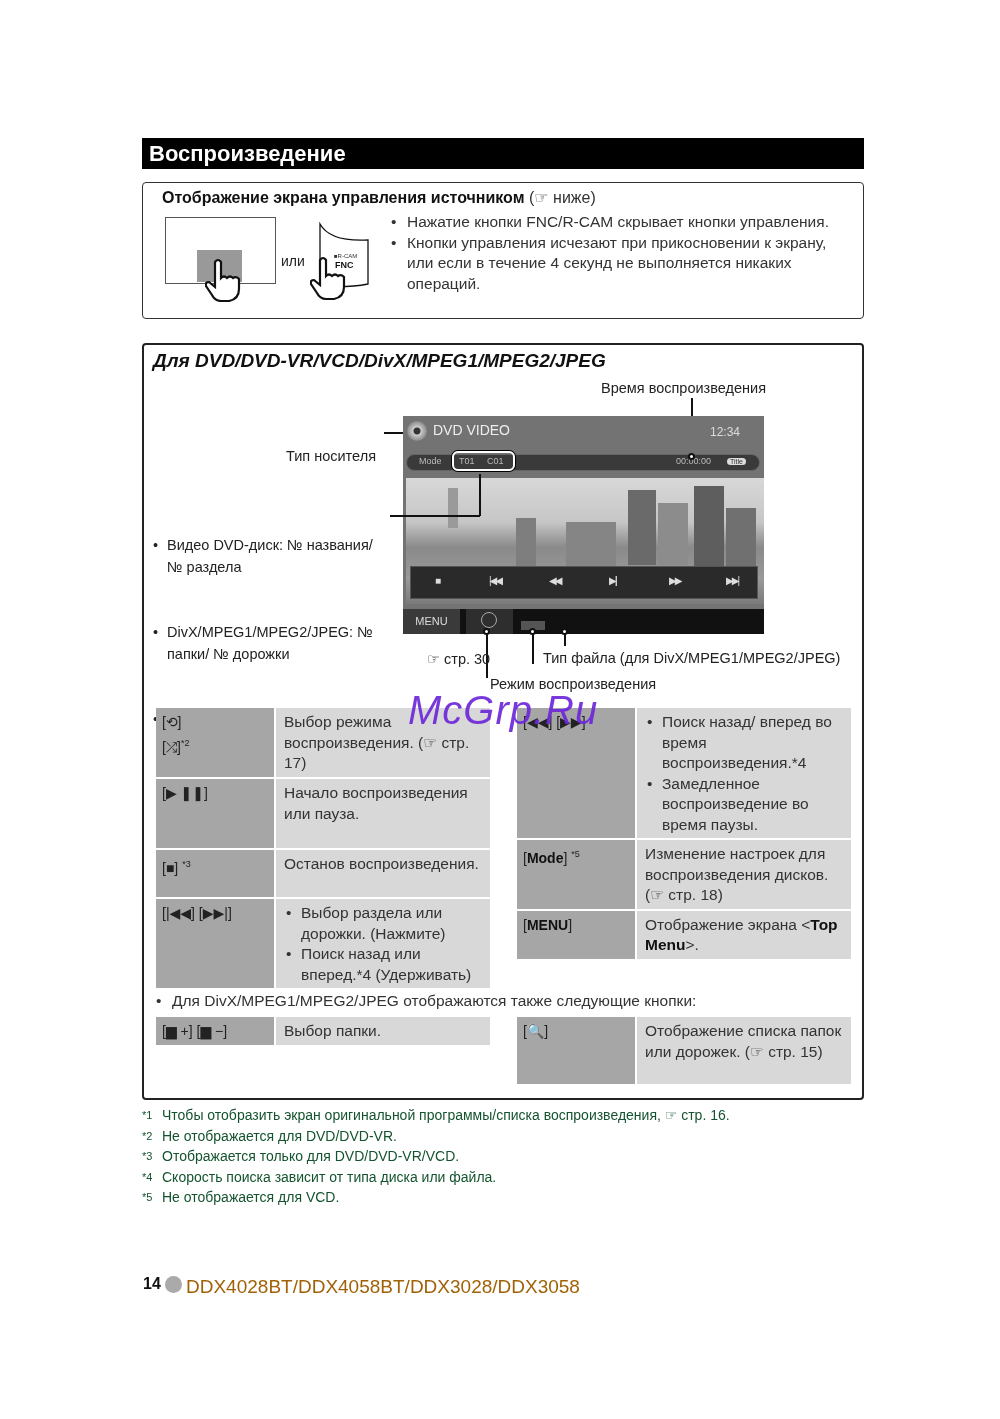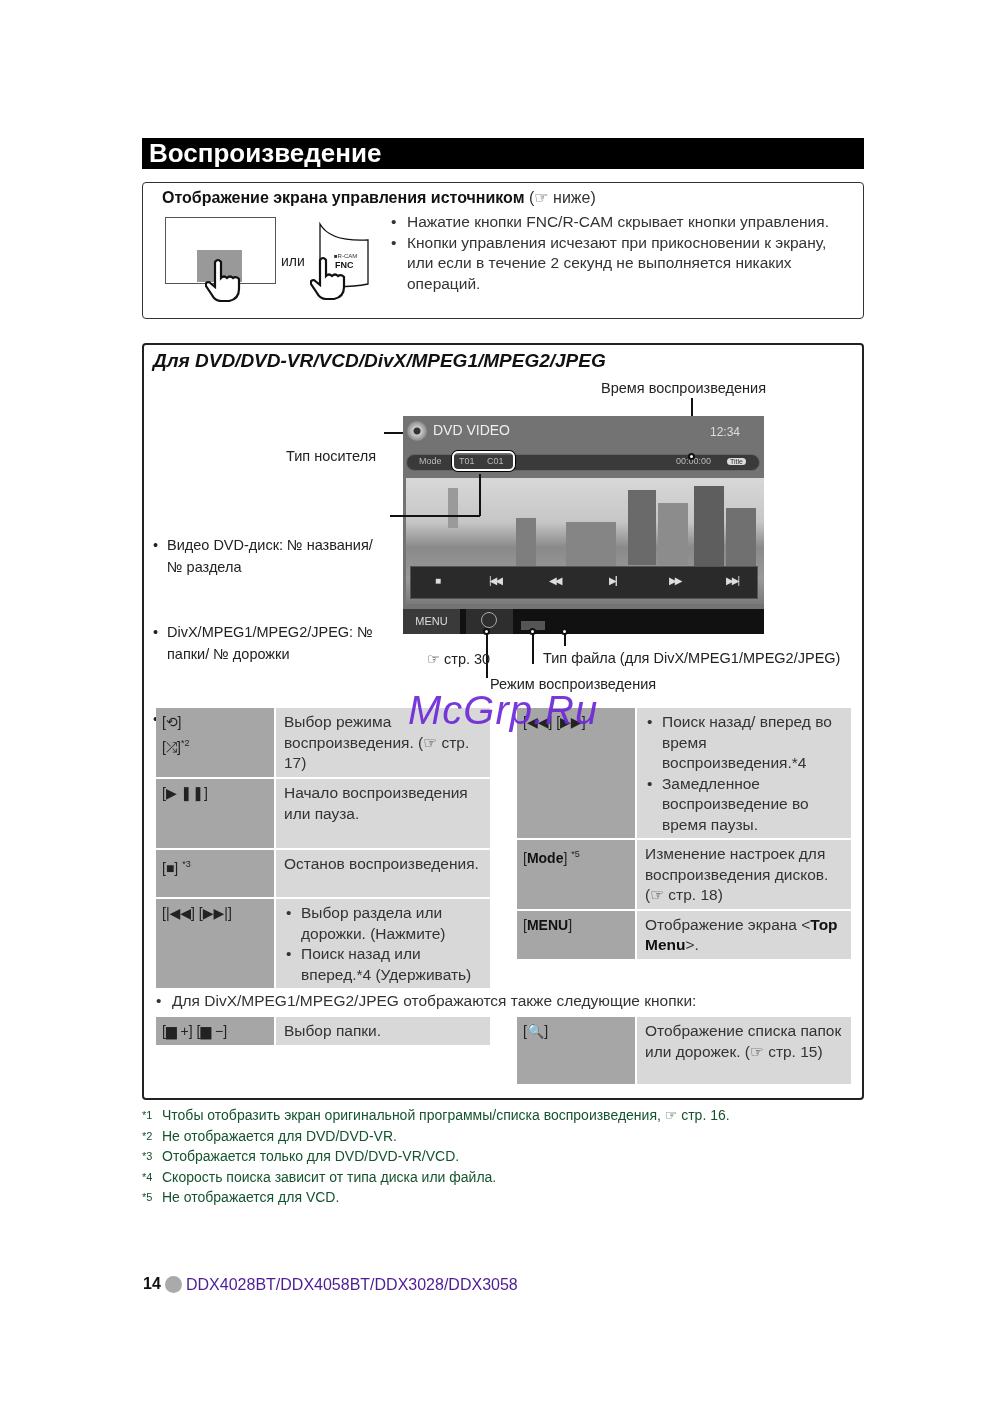--- a/index.html
+++ b/index.html
@@ -1,18 +1,18 @@
 <!DOCTYPE html>
 <html><head>
 <meta charset="utf-8">
 <style>
   html, body { margin: 0; padding: 0; background: #fff; }
   body { width: 1000px; height: 1419px; position: relative; font-family: "Liberation Sans", "DejaVu Sans", sans-serif; color: #222; overflow: hidden; }
   .abs { position: absolute; }
-  .section-title { left: 142px; top: 138px; width: 722px; height: 31px; background: #000; color: #fff; font-weight: bold; font-size: 26px; line-height: 31px; padding-left: 7px; box-sizing: border-box; }
+  .section-title { left: 142px; top: 138px; width: 722px; height: 31px; background: #000; color: #fff; font-weight: bold; font-size: 22px; line-height: 31px; padding-left: 7px; box-sizing: border-box; }
   .box1 { left: 142px; top: 182px; width: 722px; height: 137px; border: 1.5px solid #333; border-radius: 4px; box-sizing: border-box; }
   .box1-title { left: 162px; top: 188px; font-size: 16px; font-weight: bold; color: #111; }
   .box1-title .ref { font-weight: normal; color: #333; }
   .fig-screen { left: 165px; top: 217px; width: 111px; height: 67px; border: 1px solid #555; box-sizing: border-box; background: #fff; }
   .fig-screen-btn { left: 197px; top: 250px; width: 45px; height: 32px; background: #999; }
   .fig-or { left: 281px; top: 253px; font-size: 14px; color: #222; }
   .fig-fnc { left: 318px; top: 222px; width: 52px; height: 66px; }
   .bullets1 { left: 390px; top: 212px; width: 460px; font-size: 15.5px; line-height: 20.5px; color: #333; }
   .bullet { position: relative; padding-left: 17px; }
   .bullet::before { content: "•"; position: absolute; left: 1px; top: 0; }
@@ -45,21 +45,21 @@
   .tbl td.v { background: #d8d8d8; color: #333; }
   .tbl .sup { font-size: 9px; vertical-align: super; }
   .tbl b { color: #111; }
   .tbl .bl { position: relative; padding-left: 17px; }
   .tbl .bl::before { content: "•"; position: absolute; left: 2px; }
   .note { left: 155px; top: 992px; font-size: 15.5px; color: #333; }
   .foot { left: 142px; top: 1105px; font-size: 14px; line-height: 20.5px; color: #14532d; }
   .foot .fn { display: inline-block; width: 20px; font-size: 11px; vertical-align: top; }
   .pageno { left: 143px; top: 1275px; font-size: 16px; font-weight: bold; color: #111; }
   .pagedot { left: 165px; top: 1276px; width: 17px; height: 17px; border-radius: 50%; background: #aaa; }
-  .model { left: 186px; top: 1276px; font-size: 16px; color: #4c1d95; }
+  .model { left: 186px; top: 1276px; font-size: 19px; color: #a16207; }
   .watermark { left: 408px; top: 688px; font-size: 40px; font-style: italic; color: #6d28d9; letter-spacing: 1px; opacity: 0.92; }
 </style>
 </head>
 <body>
 
 <div class="abs section-title">Воспроизведение</div>
 
 <div class="abs box1"></div>
 <div class="abs box1-title">
   <span>Отображение экрана управления источником</span>
@@ -74,21 +74,21 @@
 <svg class="abs fig-fnc" viewBox="0 0 52 66">
   <path d="M2 2 q10 18 48 16 v44 q-20 4-48 2 z" fill="#fff" stroke="#111" stroke-width="1.3"></path>
   <text x="16" y="36" font-size="6" fill="#333" font-family="Liberation Sans, sans-serif">■R-CAM</text>
   <text x="17" y="46" font-size="9" font-weight="bold" fill="#111" font-family="Liberation Sans, sans-serif">FNC</text>
 </svg>
 <svg class="abs" style="left:310px;top:255px;" width="40" height="46" viewBox="0 0 40 44">
   <path d="M10 4 q3-4 6 0 v16 q3-3 6 0 q3-3 6 0 q3-2 6 1 v10 q0 10-10 12 h-8 q-6 0-9-6 l-6-9 q-1-4 3-4 l6 5 z" fill="#fff" stroke="#111" stroke-width="2.2"></path>
 </svg>
 <div class="abs bullets1">
   <div class="bullet">Нажатие кнопки FNC/R-CAM скрывает кнопки управления.</div>
-  <div class="bullet">Кнопки управления исчезают при прикосновении к экрану, или если в течение 2 секунд не выполняется никаких операций.</div>
+  <div class="bullet">Кнопки управления исчезают при прикосновении к экрану, или если в течение 4 секунд не выполняется никаких операций.</div>
 </div>
 
 <div class="abs box2"></div>
 <div class="abs box2-title">Для DVD/DVD-VR/VCD/DivX/MPEG1/MPEG2/JPEG</div>
 
 <div class="abs label" style="left:601px;top:380px;">Время воспроизведения</div>
 <div class="abs line" style="left:691px;top:398px;width:2px;height:60px;"></div>
 <div class="abs label" style="left:286px;top:448px;">Тип носителя</div>
 <div class="abs line" style="left:384px;top:432px;width:22px;height:2px;"></div>
 

